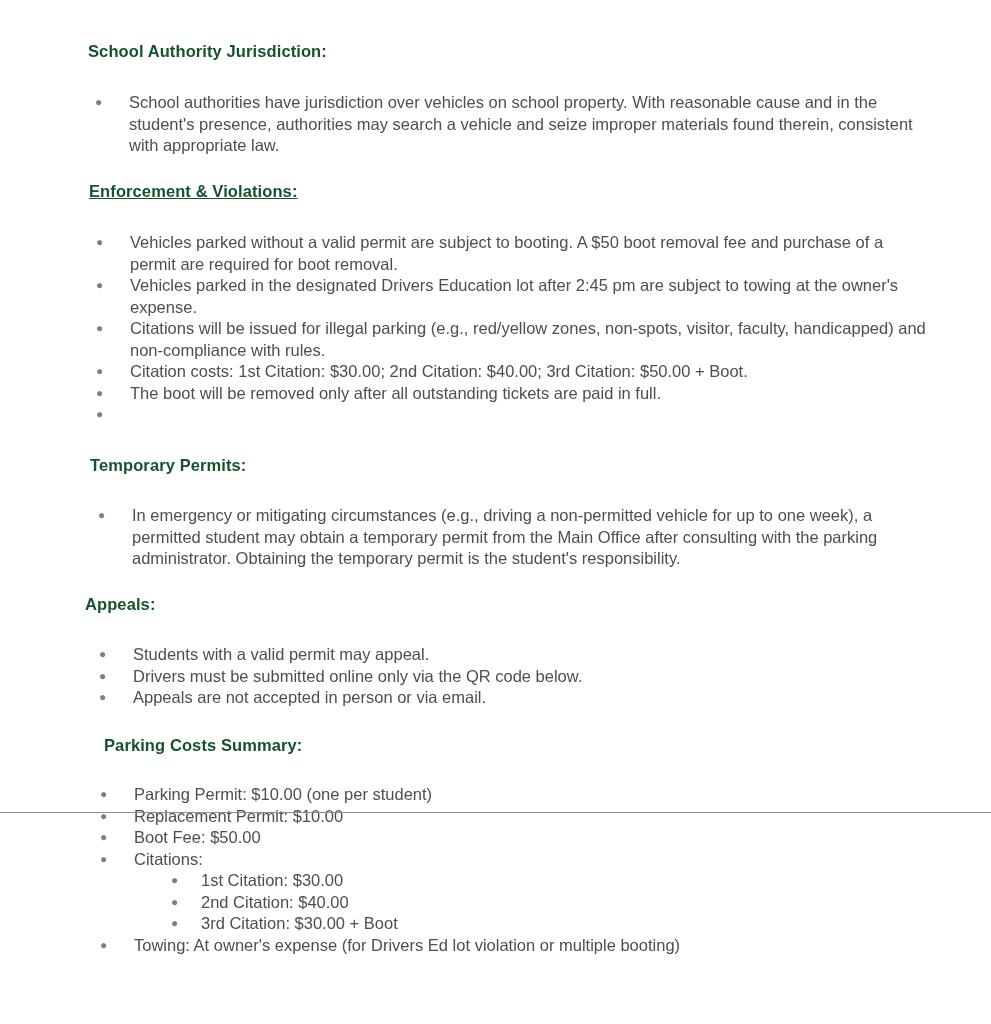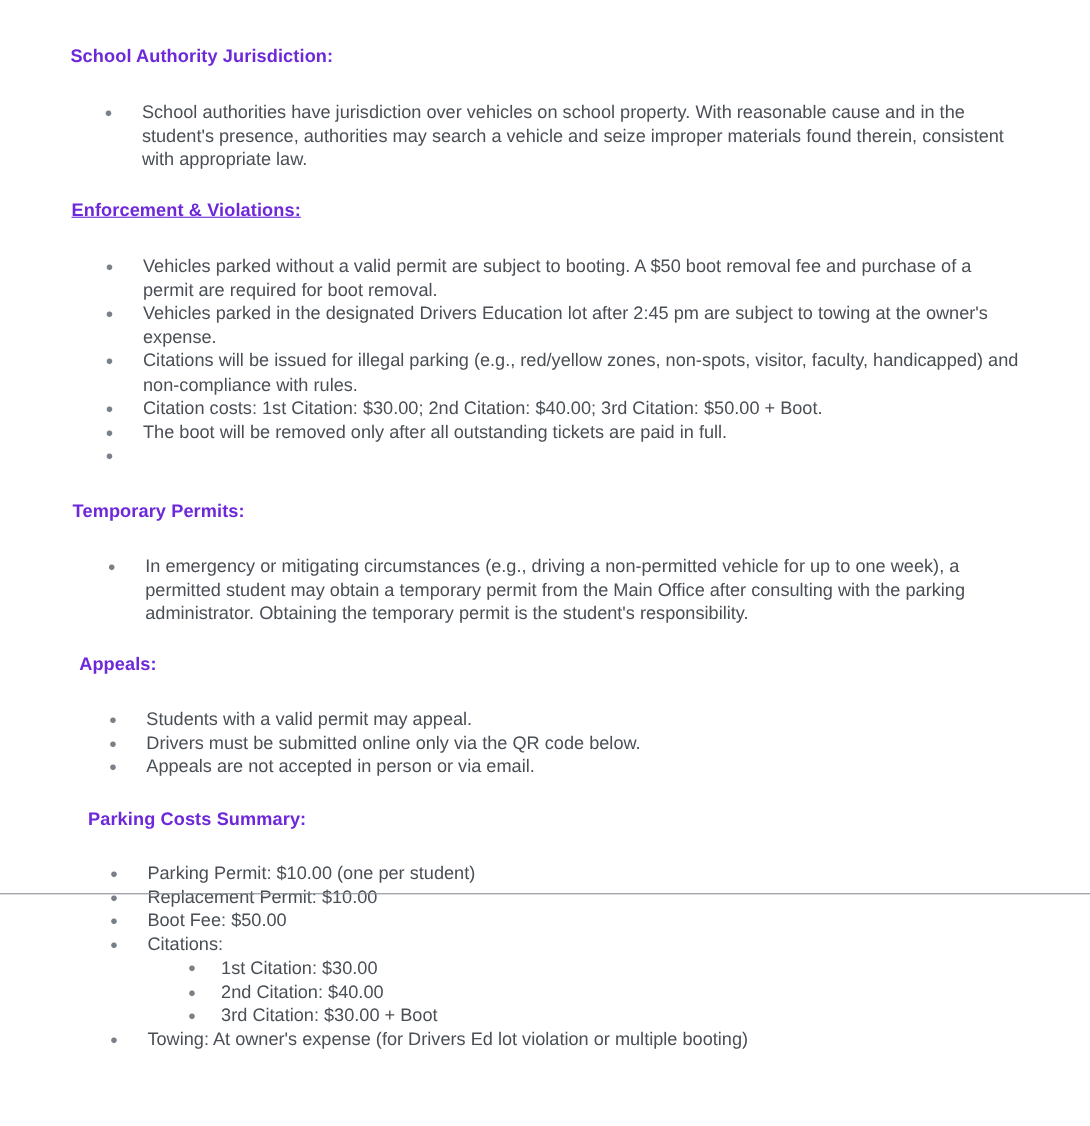--- a/index.html
+++ b/index.html
@@ -19,22 +19,23 @@
       position: absolute;
       left: 0;
       top: 0;
       width: 991px;
       height: 1024px;
     }
     .heading {
       position: absolute;
       font-weight: bold;
       font-size: 16.5px;
-      color: #6d28d9;
+      color: #14532d;
       letter-spacing: 0.1px;
+      margin-left: 24px;
     }
     ul.list {
       position: absolute;
       margin: 0;
       padding: 0;
       list-style: none;
     }
     ul.list li {
       position: relative;
       font-size: 16.5px;
@@ -84,21 +85,21 @@
     <li><span class="bullet">●</span><span>Citation costs: 1st Citation: $30.00; 2nd Citation: $40.00; 3rd Citation: $50.00 + Boot.</span></li>
     <li><span class="bullet">●</span><span>The boot will be removed only after all outstanding tickets are paid in full.</span></li>
     <li><span class="bullet">●</span></li>
   </ul>
 
   <div class="heading" style="left:66px; top:456px;">Temporary Permits:</div>
   <ul class="list" style="left:132px; top:505px; width:780px;">
     <li><span class="bullet">●</span><span>In emergency or mitigating circumstances (e.g., driving a non-permitted vehicle for up to one week), a permitted student may obtain a temporary permit from the Main Office after consulting with the parking administrator. Obtaining the temporary permit is the student's responsibility.</span></li>
   </ul>
 
-  <div class="heading" style="left:72px; top:595px;">Appeals:</div>
+  <div class="heading" style="left:61px; top:595px;">Appeals:</div>
   <ul class="list" style="left:133px; top:644px; width:780px;">
     <li><span class="bullet">●</span><span>Students with a valid permit may appeal.</span></li>
     <li><span class="bullet">●</span><span>Drivers must be submitted online only via the QR code below.</span></li>
     <li><span class="bullet">●</span><span>Appeals are not accepted in person or via email.</span></li>
   </ul>
 
   <div class="heading" style="left:80px; top:736px;">Parking Costs Summary:</div>
   <ul class="list" style="left:134px; top:784px; width:780px;">
     <li><span class="bullet">●</span><span>Parking Permit: $10.00 (one per student)</span></li>
     <li><span class="bullet">●</span><span>Replacement Permit: $10.00</span></li>

